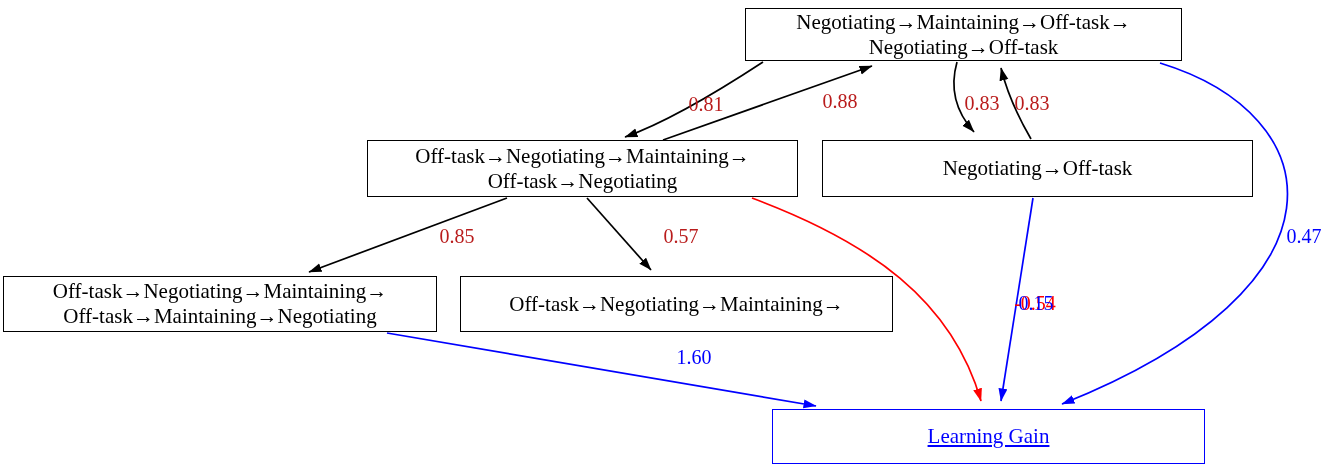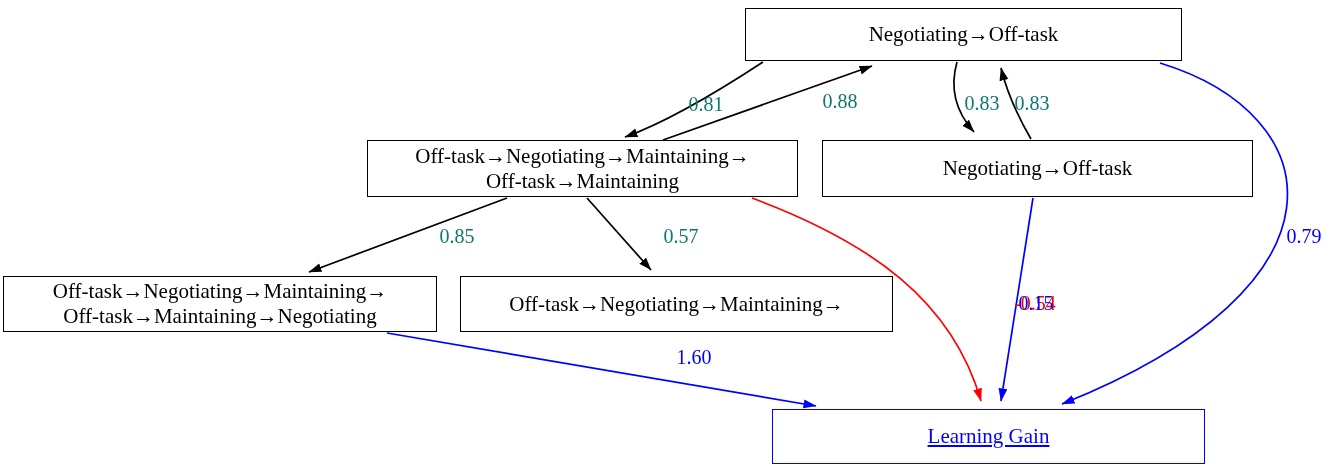--- a/index.html
+++ b/index.html
@@ -31,21 +31,21 @@
   }
   .node-blue{
     border-color:#0000ff;
     color:#0000ff;
   }
   .elabel{
     position:absolute;
     transform:translate(-50%,-50%);
     font-size:20px;
     line-height:20px;
-    color:#0f766e;
+    color:#b91c1c;
     white-space:nowrap;
   }
   .c-red{color:#ff0000;}
   .c-blue{color:#0000ff;}
 </style>
 </head>
 <body>
 
 <div id="canvas">
 
@@ -68,26 +68,27 @@
     <path class="edge e-black" d="M1031,139 Q1009,101 1001,68" marker-end="url(#arr-black)"></path>
     <path class="edge e-black" d="M507,198 L309,272" marker-end="url(#arr-black)"></path>
     <path class="edge e-black" d="M587,198 L651,270" marker-end="url(#arr-black)"></path>
     <path class="edge e-red" d="M752,198 C870,242 952,300 981,401" marker-end="url(#arr-red)"></path>
     <path class="edge e-blue" d="M1033,198 L1001,401" marker-end="url(#arr-blue)"></path>
     <path class="edge e-blue" d="M1160,63 C1330,115 1360,285 1062,404" marker-end="url(#arr-blue)"></path>
     <path class="edge e-blue" d="M387,333 L816,406" marker-end="url(#arr-blue)"></path>
   </svg>
 
   <div class="node" style="left:745px;top:8px;width:437px;height:53px;">
+    <span>Negotiating→Maintaining→Off-task→</span>
     <span>Negotiating→Off-task</span>
   </div>
 
   <div class="node" style="left:367px;top:140px;width:431px;height:57px;">
     <span>Off-task→Negotiating→Maintaining→</span>
-    <span>Off-task→Maintaining</span>
+    <span>Off-task→Negotiating</span>
   </div>
 
   <div class="node" style="left:822px;top:140px;width:431px;height:57px;">
     <span>Negotiating→Off-task</span>
   </div>
 
   <div class="node" style="left:3px;top:276px;width:434px;height:56px;">
     <span>Off-task→Negotiating→Maintaining→</span>
     <span>Off-task→Maintaining→Negotiating</span>
   </div>
@@ -101,16 +102,16 @@
   </div>
 
   <span class="elabel" style="left:706px;top:104px;">0.81</span>
   <span class="elabel" style="left:840px;top:101px;">0.88</span>
   <span class="elabel" style="left:982px;top:103px;">0.83</span>
   <span class="elabel" style="left:1032px;top:103px;">0.83</span>
   <span class="elabel" style="left:457px;top:236px;">0.85</span>
   <span class="elabel" style="left:681px;top:236px;">0.57</span>
   <span class="elabel c-red" style="left:1011px;top:303px;margin-left:24px;">-0.54</span>
   <span class="elabel c-blue" style="left:1036px;top:303px;">0.15</span>
-  <span class="elabel c-blue" style="left:1304px;top:236px;">0.79</span>
+  <span class="elabel c-blue" style="left:1304px;top:236px;">0.47</span>
   <span class="elabel c-blue" style="left:694px;top:357px;">1.60</span>
 
 </div>
 
 </body></html>

